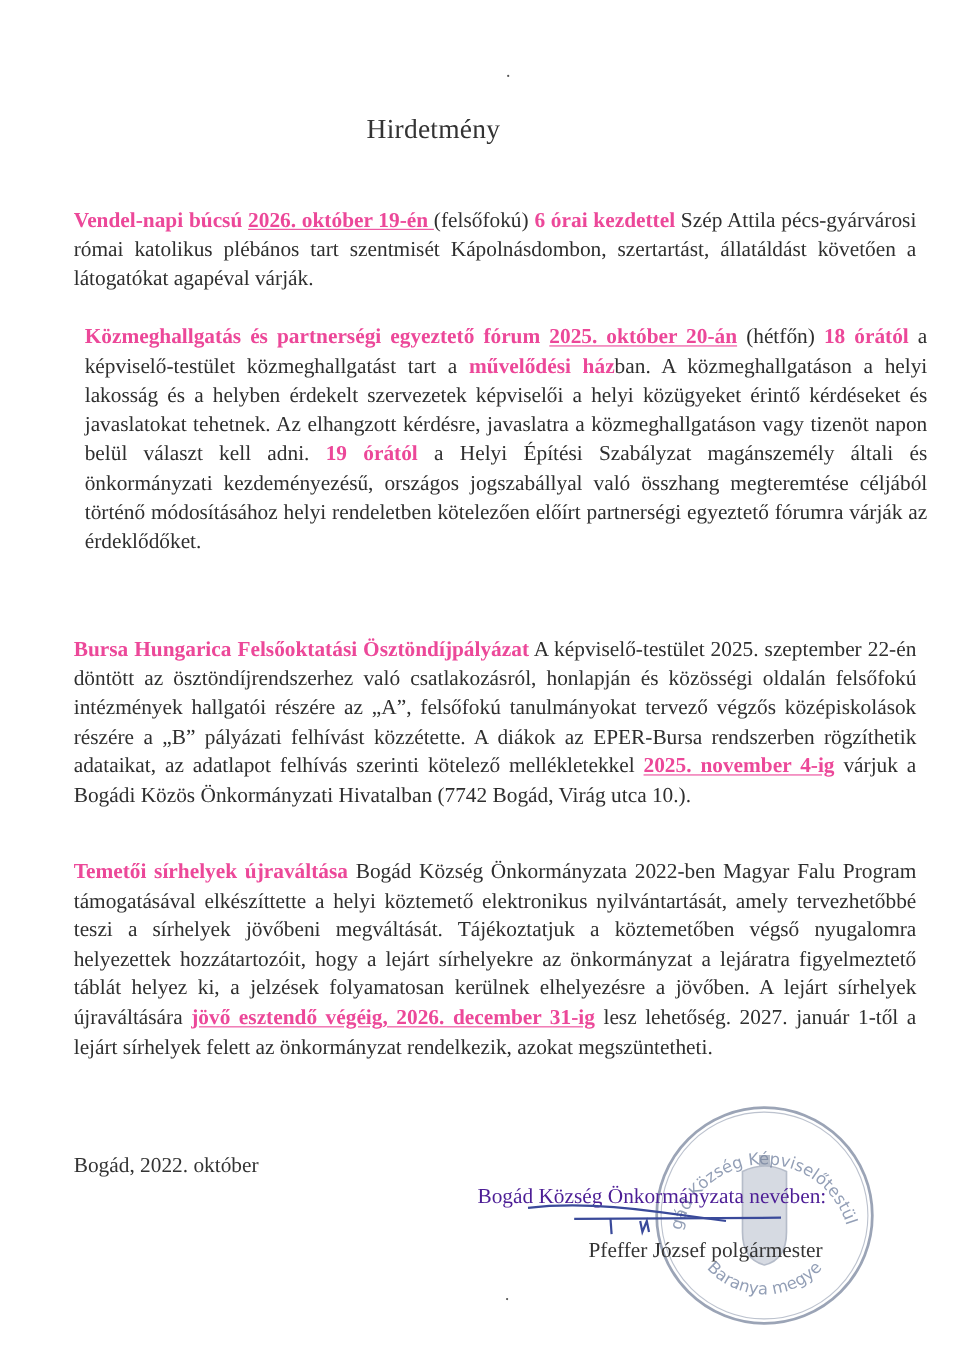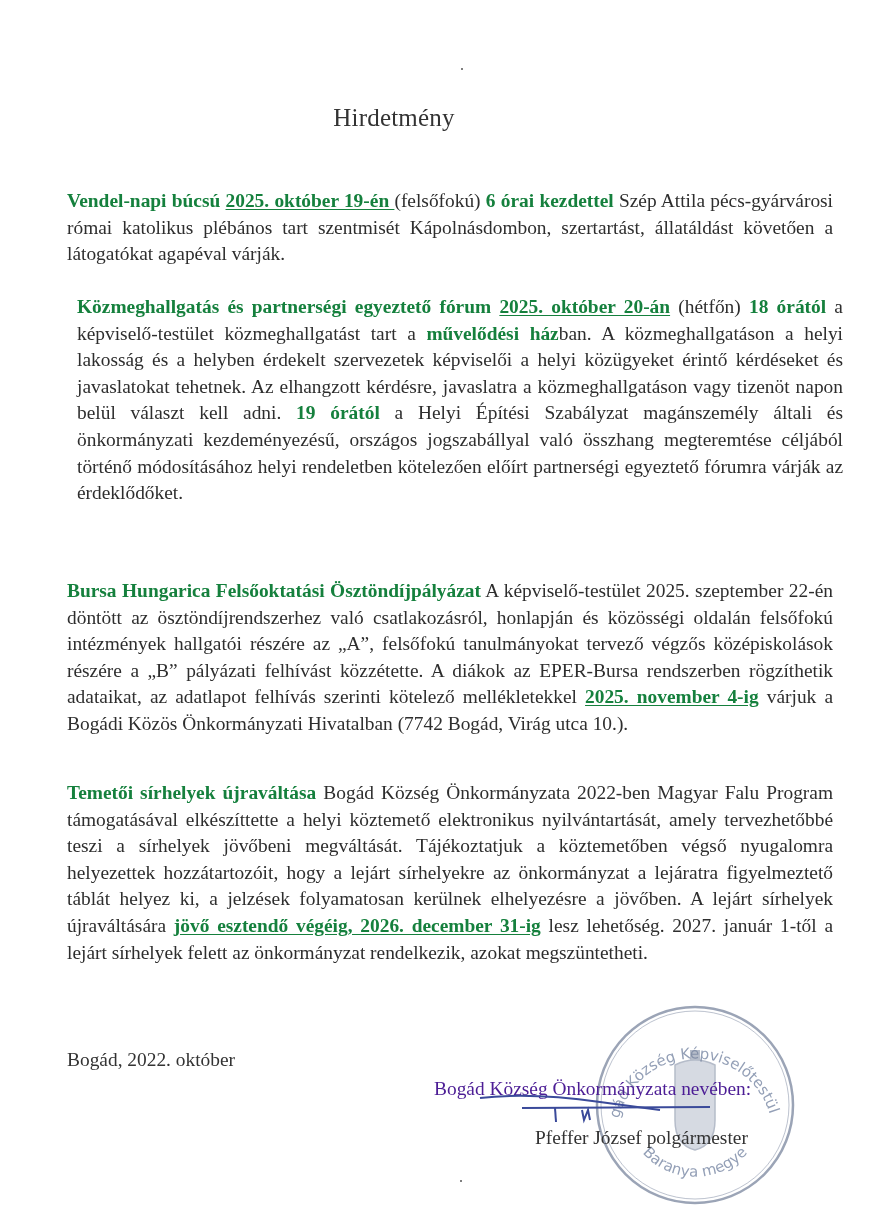--- a/index.html
+++ b/index.html
@@ -3,41 +3,41 @@
   <meta charset="utf-8">
   <style>
     html, body { margin: 0; padding: 0; background: #ffffff; }
     body { width: 880px; height: 1227px; position: relative; overflow: hidden;
       font-family: "Liberation Serif", "DejaVu Serif", serif; color: #2b2b2b; }
     .dot { position: absolute; width: 2px; height: 2px; background: #555; border-radius: 50%; }
     .title { position: absolute; top: 104px; left: 0; width: 788px; text-align: center;
       font-size: 25px; color: #333; letter-spacing: 0.2px; }
     .para { position: absolute; left: 67px; width: 766px; font-size: 19.4px; line-height: 26.6px;
       text-align: justify; text-align-last: left; color: #2e2e2e; }
-    .para b { font-weight: bold; color: #15803d; }
+    .para b { font-weight: bold; color: #ec4899; }
     .para u { text-decoration: underline; text-underline-offset: 2px; }
     #p1 { top: 188px; }
     #p2 { top: 294px; margin-left: 10px; }
     #p3 { top: 578px; }
     #p4 { top: 780px; }
     .place-date { position: absolute; left: 67px; top: 1049px; font-size: 19.4px; color: #333; }
     .sig-line1 { position: absolute; left: 434px; top: 1078px; font-size: 19.4px; color: #4c1d95; }
     .sig-line2 { position: absolute; left: 507px; top: 1127px; font-size: 19.4px; color: #333; margin-left: 28px; }
     .stamp { position: absolute; left: 590px; top: 1000px; width: 210px; height: 210px; }
     .signature { position: absolute; left: 470px; top: 1090px; width: 340px; height: 40px; }
   </style>
 </head>
 <body>
 
 <div class="dot" style="left:461px; top:68px;"></div>
 <div class="dot" style="left:460px; top:1180px;"></div>
 
 <h1 class="title" style="margin:0; font-weight:normal;">Hirdetmény</h1>
 
-<div class="para" id="p1"><b>Vendel-napi búcsú </b><b><u>2025. október 19-én </u></b><span>(felsőfokú) </span><b>6 órai kezdettel</b><span> Szép Attila pécs-gyárvárosi római katolikus plébános tart szentmisét Kápolnásdombon, szertartást, állatáldást követően a látogatókat agapéval várják.</span></div>
+<div class="para" id="p1"><b>Vendel-napi búcsú </b><b><u>2026. október 19-én </u></b><span>(felsőfokú) </span><b>6 órai kezdettel</b><span> Szép Attila pécs-gyárvárosi római katolikus plébános tart szentmisét Kápolnásdombon, szertartást, állatáldást követően a látogatókat agapéval várják.</span></div>
 <div class="para" id="p2"><b>Közmeghallgatás és partnerségi egyeztető fórum </b><b><u>2025. október 20-án</u></b><span> (hétfőn) </span><b>18 órától</b><span> a képviselő-testület közmeghallgatást tart a </span><b>művelődési ház</b><span>ban. A közmeghallgatáson a helyi lakosság és a helyben érdekelt szervezetek képviselői a helyi közügyeket érintő kérdéseket és javaslatokat tehetnek. Az elhangzott kérdésre, javaslatra a közmeghallgatáson vagy tizenöt napon belül választ kell adni. </span><b>19 órától</b><span> a Helyi Építési Szabályzat magánszemély általi és önkormányzati kezdeményezésű, országos jogszabállyal való összhang megteremtése céljából történő módosításához helyi rendeletben kötelezően előírt partnerségi egyeztető fórumra várják az érdeklődőket.</span></div>
 <div class="para" id="p3"><b>Bursa Hungarica Felsőoktatási Ösztöndíjpályázat</b><span> A képviselő-testület 2025. szeptember 22-én döntött az ösztöndíjrendszerhez való csatlakozásról, honlapján és közösségi oldalán felsőfokú intézmények hallgatói részére az „A”, felsőfokú tanulmányokat tervező végzős középiskolások részére a „B” pályázati felhívást közzétette. A diákok az EPER-Bursa rendszerben rögzíthetik adataikat, az adatlapot felhívás szerinti kötelező mellékletekkel </span><b><u>2025. november 4-ig</u></b><span> várjuk a Bogádi Közös Önkormányzati Hivatalban (7742 Bogád, Virág utca 10.).</span></div>
 <div class="para" id="p4"><b>Temetői sírhelyek újraváltása</b><span> Bogád Község Önkormányzata 2022-ben Magyar Falu Program támogatásával elkészíttette a helyi köztemető elektronikus nyilvántartását, amely tervezhetőbbé teszi a sírhelyek jövőbeni megváltását. Tájékoztatjuk a köztemetőben végső nyugalomra helyezettek hozzátartozóit, hogy a lejárt sírhelyekre az önkormányzat a lejáratra figyelmeztető táblát helyez ki, a jelzések folyamatosan kerülnek elhelyezésre a jövőben. A lejárt sírhelyek újraváltására </span><b><u>jövő esztendő végéig, 2026. december 31-ig</u></b><span> lesz lehetőség. 2027. január 1-től a lejárt sírhelyek felett az önkormányzat  rendelkezik, azokat megszüntetheti.</span></div>
 
 <div class="place-date">Bogád, 2022. október</div>
 
 <svg class="stamp" viewBox="0 0 210 210">
   <defs>
     <path id="arcTop" d="M 30 115 A 78 78 0 0 1 180 115"></path>
     <path id="arcBottom" d="M 50 150 A 70 70 0 0 0 160 150"></path>

